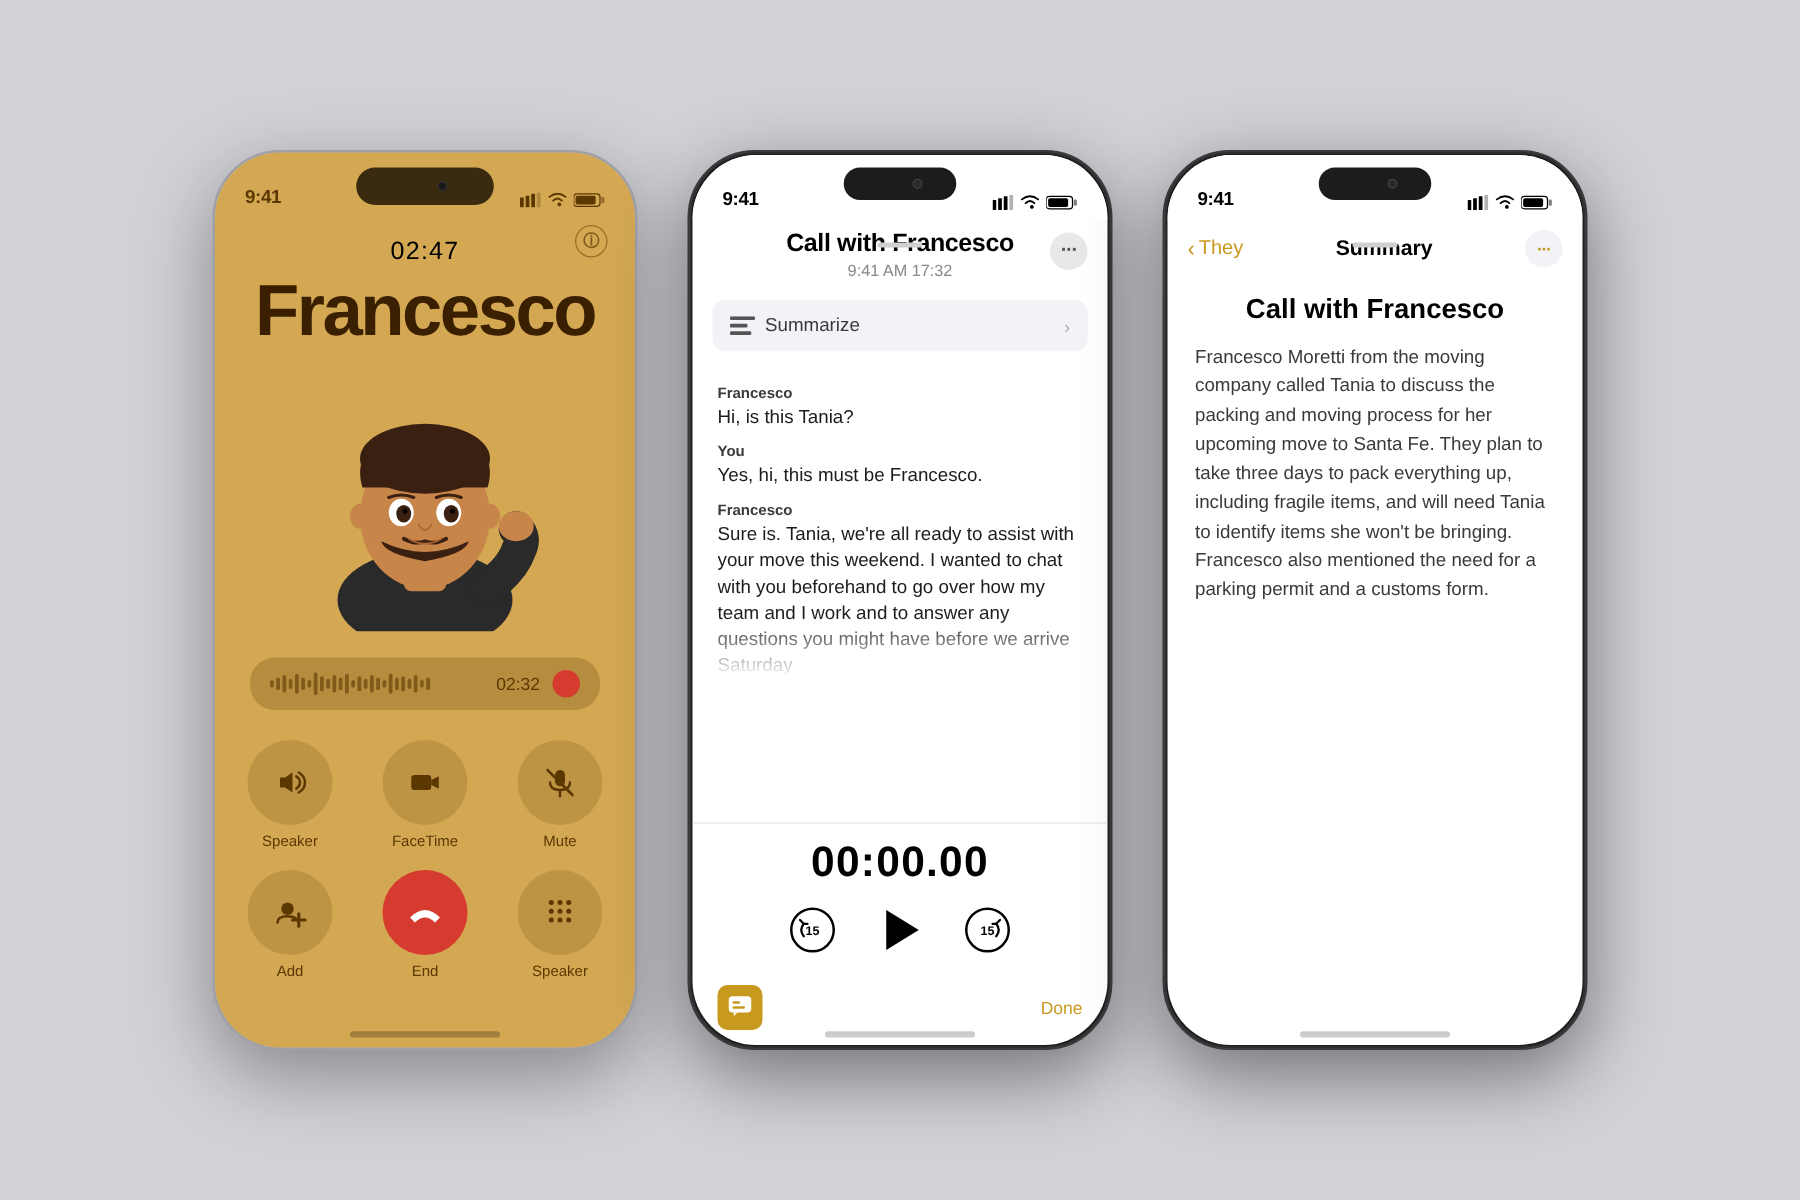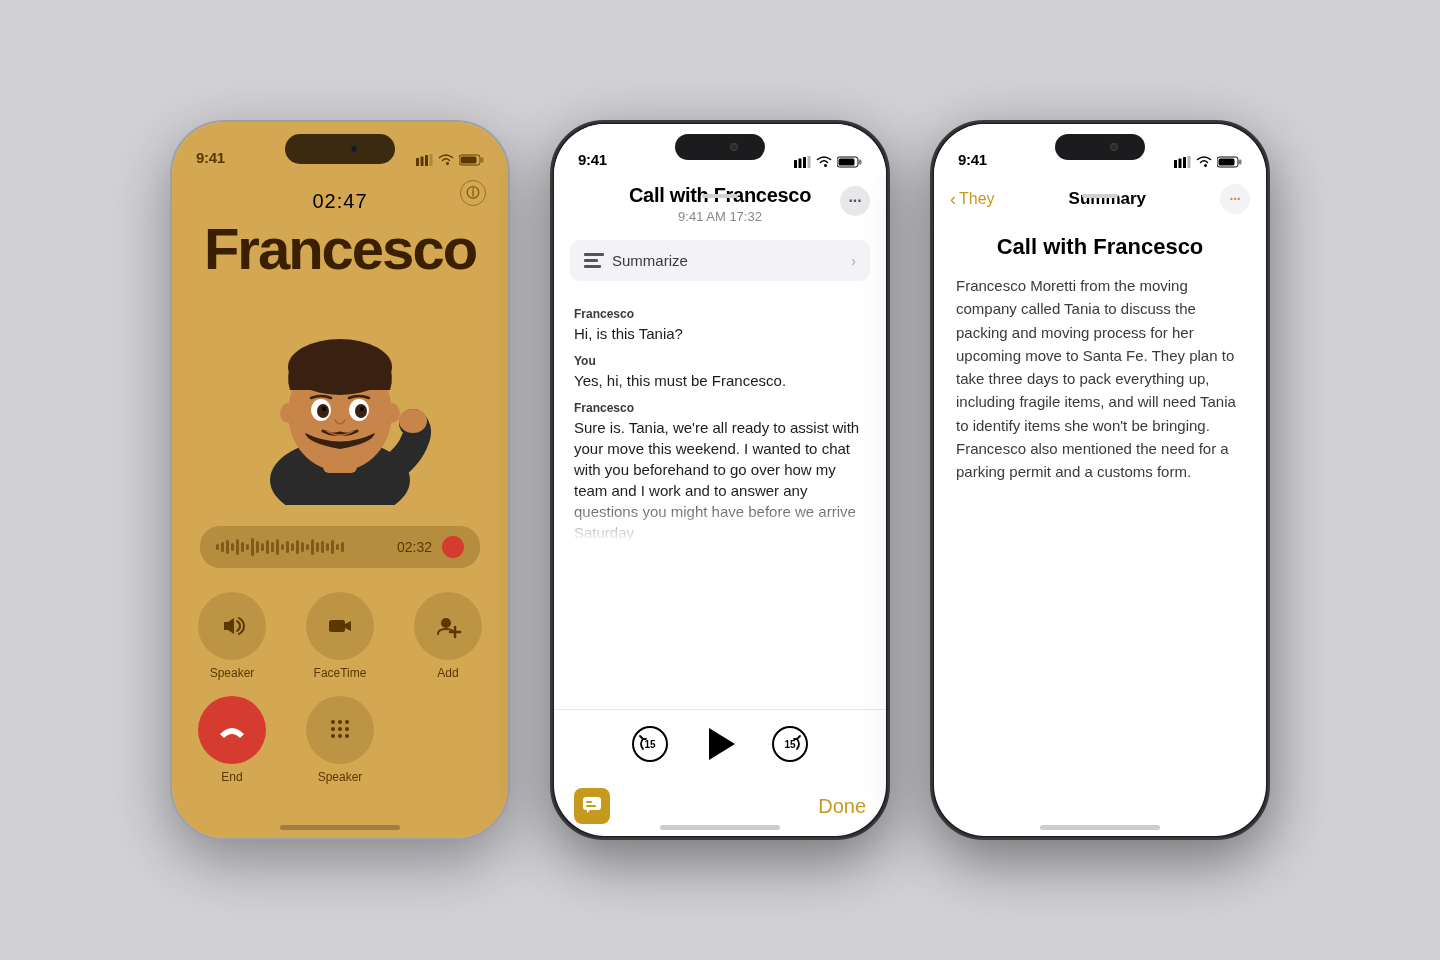--- a/index.html
+++ b/index.html
@@ -384,21 +384,21 @@
       height: 36px;
       background: #c8991f;
       border-radius: 8px;
       display: flex;
       align-items: center;
       justify-content: center;
       font-size: 18px;
       color: #fff;
     }
     .done-btn {
-      font-size: 20px;
+      font-size: 14px;
       color: #c8991f;
       font-weight: 400;
     }
 
     
     .summary-screen {
       padding: 52px 0 0;
       display: flex;
       flex-direction: column;
       height: 100%;
@@ -583,20 +583,31 @@
         </div>
         <div class="call-btn">
           <div class="call-btn-circle">
             <svg width="28" height="28" viewBox="0 0 28 28" fill="none">
               <rect x="3" y="8" width="16" height="12" rx="2.5" fill="#5a3800"></rect>
               <path d="M19 12 L25 9 L25 19 L19 16 Z" fill="#5a3800"></path>
             </svg>
           </div>
           <span class="call-btn-label">FaceTime</span>
         </div>
+        <div class="call-btn">
+          <div class="call-btn-circle">
+            <svg width="28" height="28" viewBox="0 0 28 28" fill="none">
+              <rect x="10" y="4" width="8" height="13" rx="4" fill="#5a3800"></rect>
+              <path d="M6 14 Q6 20 14 20 Q22 20 22 14" stroke="#5a3800" stroke-width="2" fill="none" stroke-linecap="round"></path>
+              <line x1="14" y1="20" x2="14" y2="25" stroke="#5a3800" stroke-width="2" stroke-linecap="round"></line>
+              <line x1="4" y1="4" x2="24" y2="24" stroke="#5a3800" stroke-width="2" stroke-linecap="round"></line>
+            </svg>
+          </div>
+          <span class="call-btn-label">Mute</span>
+        </div>
 
         <div class="call-btn">
           <div class="call-btn-circle">
             <svg width="28" height="28" viewBox="0 0 28 28" fill="none">
               <circle cx="12" cy="11" r="5" fill="#5a3800"></circle>
               <path d="M4 22 Q4 17 12 17 Q16 17 18.5 18.5" stroke="#5a3800" stroke-width="2" fill="none" stroke-linecap="round"></path>
               <line x1="21" y1="15" x2="21" y2="25" stroke="#5a3800" stroke-width="2.5" stroke-linecap="round"></line>
               <line x1="16" y1="20" x2="26" y2="20" stroke="#5a3800" stroke-width="2.5" stroke-linecap="round"></line>
             </svg>
           </div>
@@ -685,20 +696,21 @@
         <div class="msg-text">Hi, is this Tania?</div>
 
         <div class="msg-speaker">You</div>
         <div class="msg-text">Yes, hi, this must be Francesco.</div>
 
         <div class="msg-speaker">Francesco</div>
         <div class="msg-text fade">Sure is. Tania, we're all ready to assist with your move this weekend. I wanted to chat with you beforehand to go over how my team and I work and to answer any questions you might have before we arrive Saturday</div>
       </div>
 
       <div class="playback-section">
+        <div class="playback-timer">00:00.00</div>
         <div class="playback-controls">
 
           <div class="skip-btn">
             <svg width="38" height="38" viewBox="0 0 38 38" fill="none">
               <circle cx="19" cy="19" r="17" stroke="#000" stroke-width="2"></circle>
               <text x="19" y="23" text-anchor="middle" font-size="10" font-weight="700" fill="#000">15</text>
               <path d="M12 14 Q8 19 12 24" stroke="#000" stroke-width="1.8" fill="none" stroke-linecap="round"></path>
               <path d="M12 14 L9 11" stroke="#000" stroke-width="1.8" stroke-linecap="round"></path>
               <path d="M12 14 L15 14" stroke="#000" stroke-width="1.8" stroke-linecap="round"></path>
             </svg>

